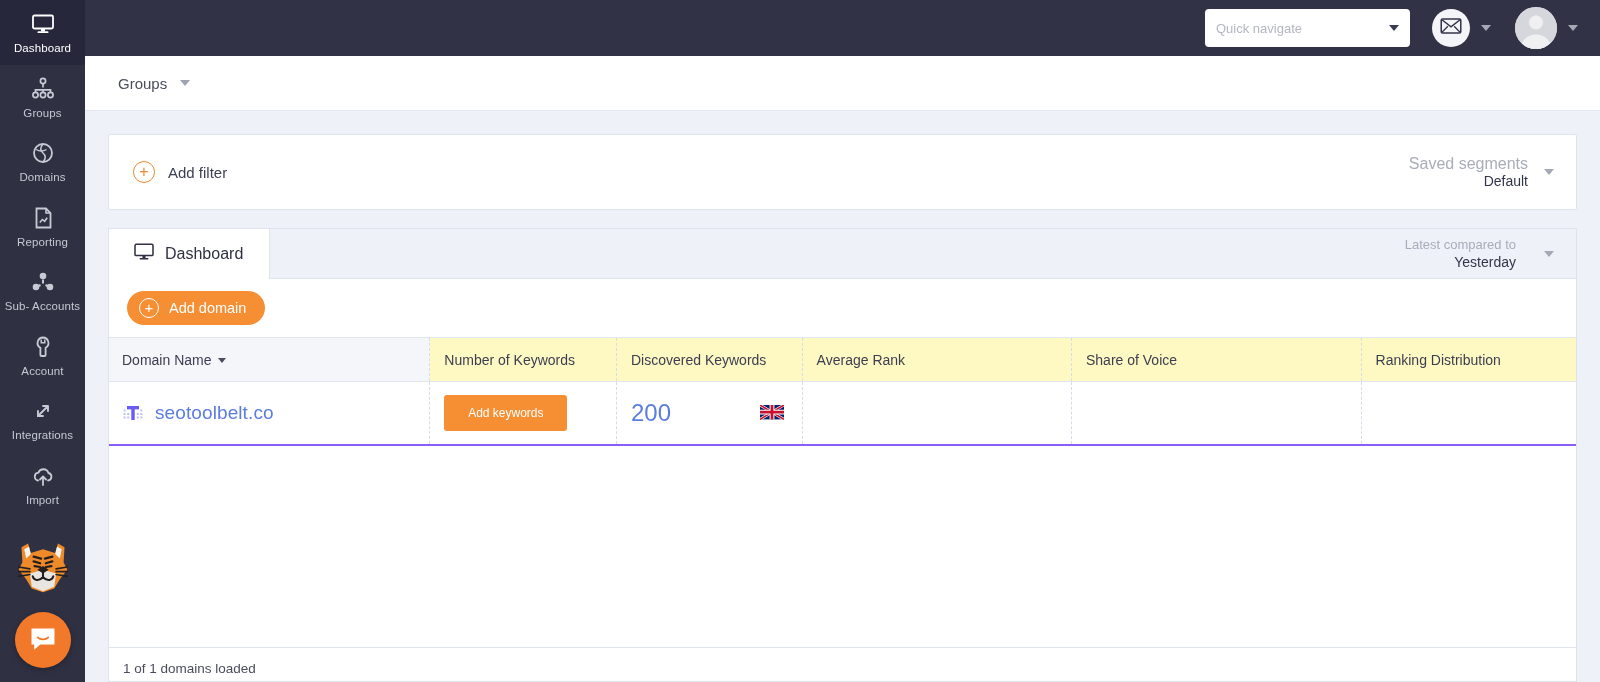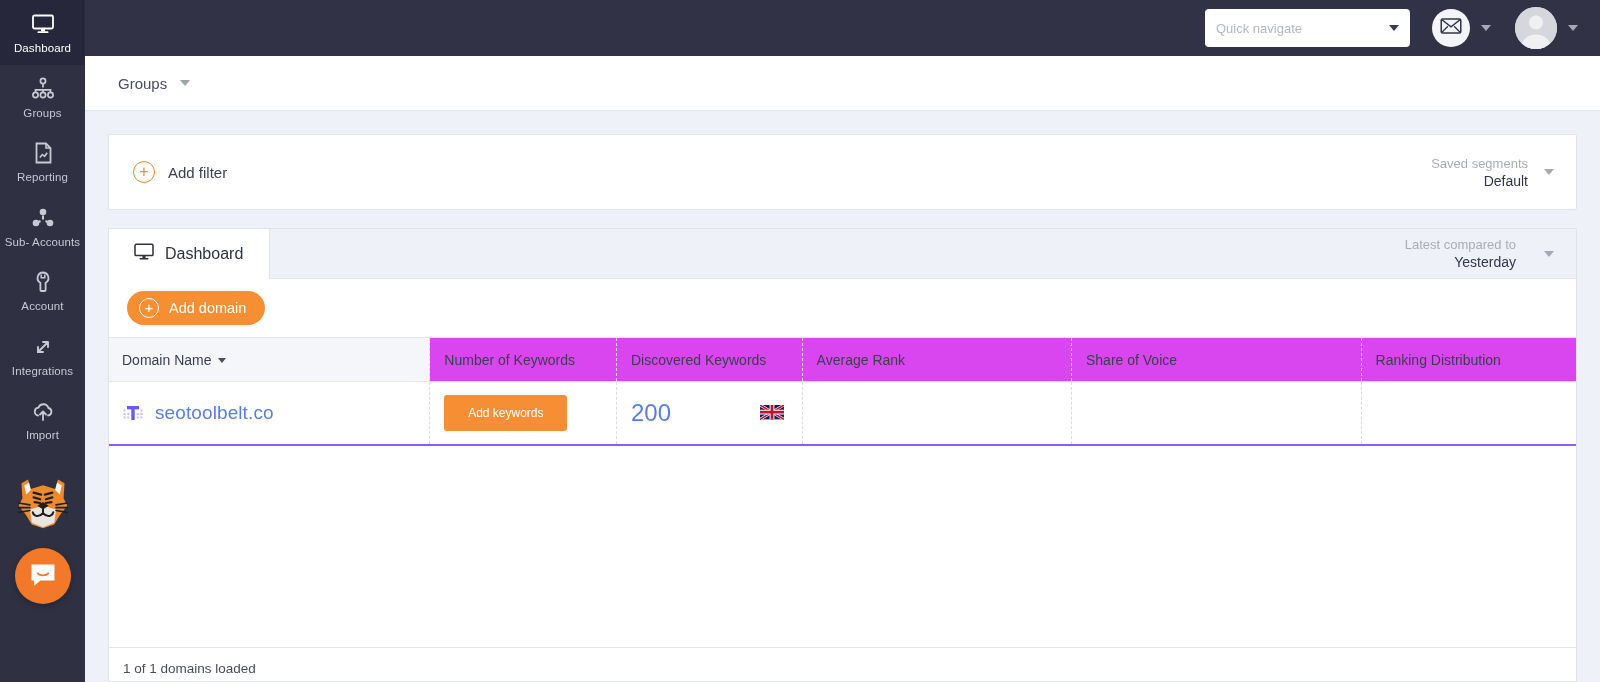--- a/index.html
+++ b/index.html
@@ -124,21 +124,21 @@
     width: 22px; height: 22px; border-radius: 50%;
     border: 1.6px solid #f2892f; color: #f2892f;
     display: flex; align-items: center; justify-content: center;
     font-size: 16px; line-height: 1; font-weight: 400;
     padding-bottom: 1px;
   }
   .add-filter-txt { font-size: 15px; color: #3e4052; }
 
   .seg-select { display: flex; align-items: center; gap: 16px; cursor: pointer; }
   .seg-text { text-align: right; }
-  .seg-label { font-size: 13px; color: #a9acba; line-height: 17px; }
+  .seg-label { font-size: 16px; color: #a9acba; line-height: 17px; }
   .seg-value { font-size: 14px; color: #33354a; line-height: 18px; }
 
   
   .panel { flex: 1; display: flex; flex-direction: column; min-height: 0; }
   .panel-tabs {
     height: 50px; background: #eef1f7;
     display: flex; align-items: stretch; justify-content: space-between;
     border: 1px solid #dfe3ec; border-bottom: none;
     position: relative;
   }
@@ -177,21 +177,21 @@
     border: 1.6px solid #fff; display: flex;
     align-items: center; justify-content: center;
     font-size: 15px; line-height: 1; padding-bottom: 1px;
   }
 
   
   table.grid { width: 100%; border-collapse: collapse; table-layout: fixed; }
   table.grid th {
     height: 44px; font-weight: 400; font-size: 14px;
     color: #3c3e50; text-align: left; padding: 0 0 0 14px;
-    background: #d946ef;
+    background: #fef9c3;
     border-top: 1px solid #e1e5ee; border-bottom: 1px solid #e1e5ee;
     border-left: 1px dashed #d7dce7;
     white-space: nowrap;
   }
   table.grid th:first-child {
     background: #f4f6fa; border-left: none;
     padding-left: 13px;
   }
   table.grid td {
     height: 63px; padding: 0 0 0 14px;
@@ -254,20 +254,30 @@
             <circle cx="13" cy="5" r="2.6" fill="none" stroke="currentColor" stroke-width="1.7"></circle>
             <circle cx="5.5" cy="19" r="2.6" fill="none" stroke="currentColor" stroke-width="1.7"></circle>
             <circle cx="13" cy="19" r="2.6" fill="none" stroke="currentColor" stroke-width="1.7"></circle>
             <circle cx="20.5" cy="19" r="2.6" fill="none" stroke="currentColor" stroke-width="1.7"></circle>
             <path d="M13 7.6v4M5.5 16.4v-2.6h15v2.6M13 13.8v2.6" fill="none" stroke="currentColor" stroke-width="1.7"></path>
           </svg>
       </span>
       <span class="nav-label">Groups</span>
     </div>
 
+    <div class="nav-item">
+      <span class="ico">
+        <svg viewBox="0 0 26 26">
+            <circle cx="13" cy="13" r="9" fill="none" stroke="currentColor" stroke-width="1.8"></circle>
+            <path d="M13 4c-3 3.5-3 6.5 0 9s3 5.5 0 9" fill="none" stroke="currentColor" stroke-width="1.6"></path>
+            <path d="M6 9.5c3.5 2 7 2 10.5 0" fill="none" stroke="currentColor" stroke-width="1.4"></path>
+          </svg>
+      </span>
+      <span class="nav-label">Domains</span>
+    </div>
 
     <div class="nav-item">
       <span class="ico">
         <svg viewBox="0 0 26 26">
             <path d="M6.5 3.5h9.5l4.5 4.5v14.5H6.5z" fill="none" stroke="currentColor" stroke-width="1.8"></path>
             <path d="M16 3.5V8h4.5" fill="none" stroke="currentColor" stroke-width="1.6"></path>
             <path d="M9.8 17.5l2.6-3 2.2 1.8 2.6-3.6" fill="none" stroke="currentColor" stroke-width="1.6"></path>
           </svg>
       </span>
       <span class="nav-label">Reporting</span>

